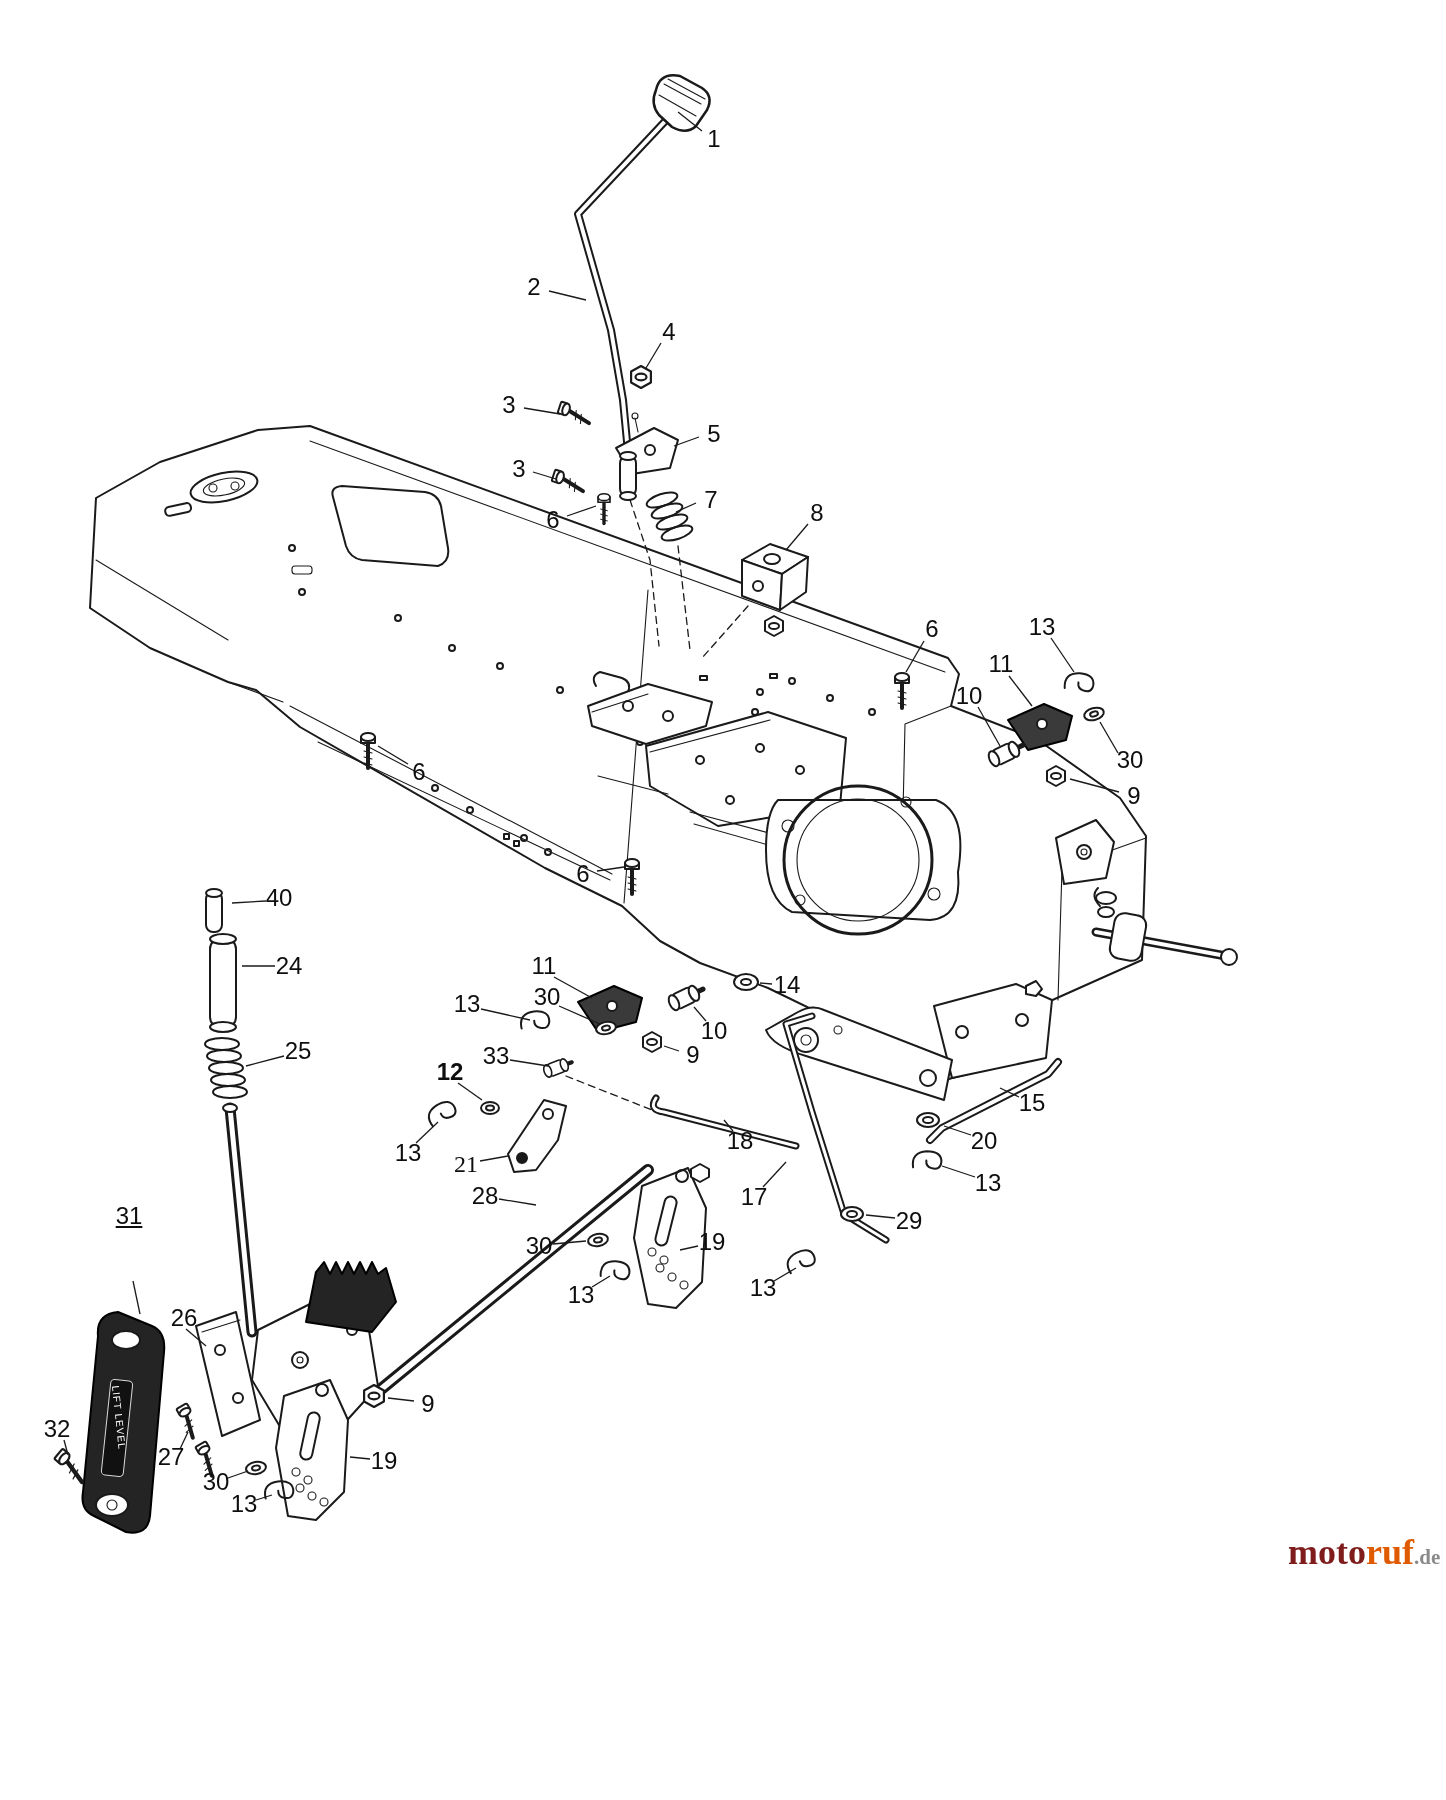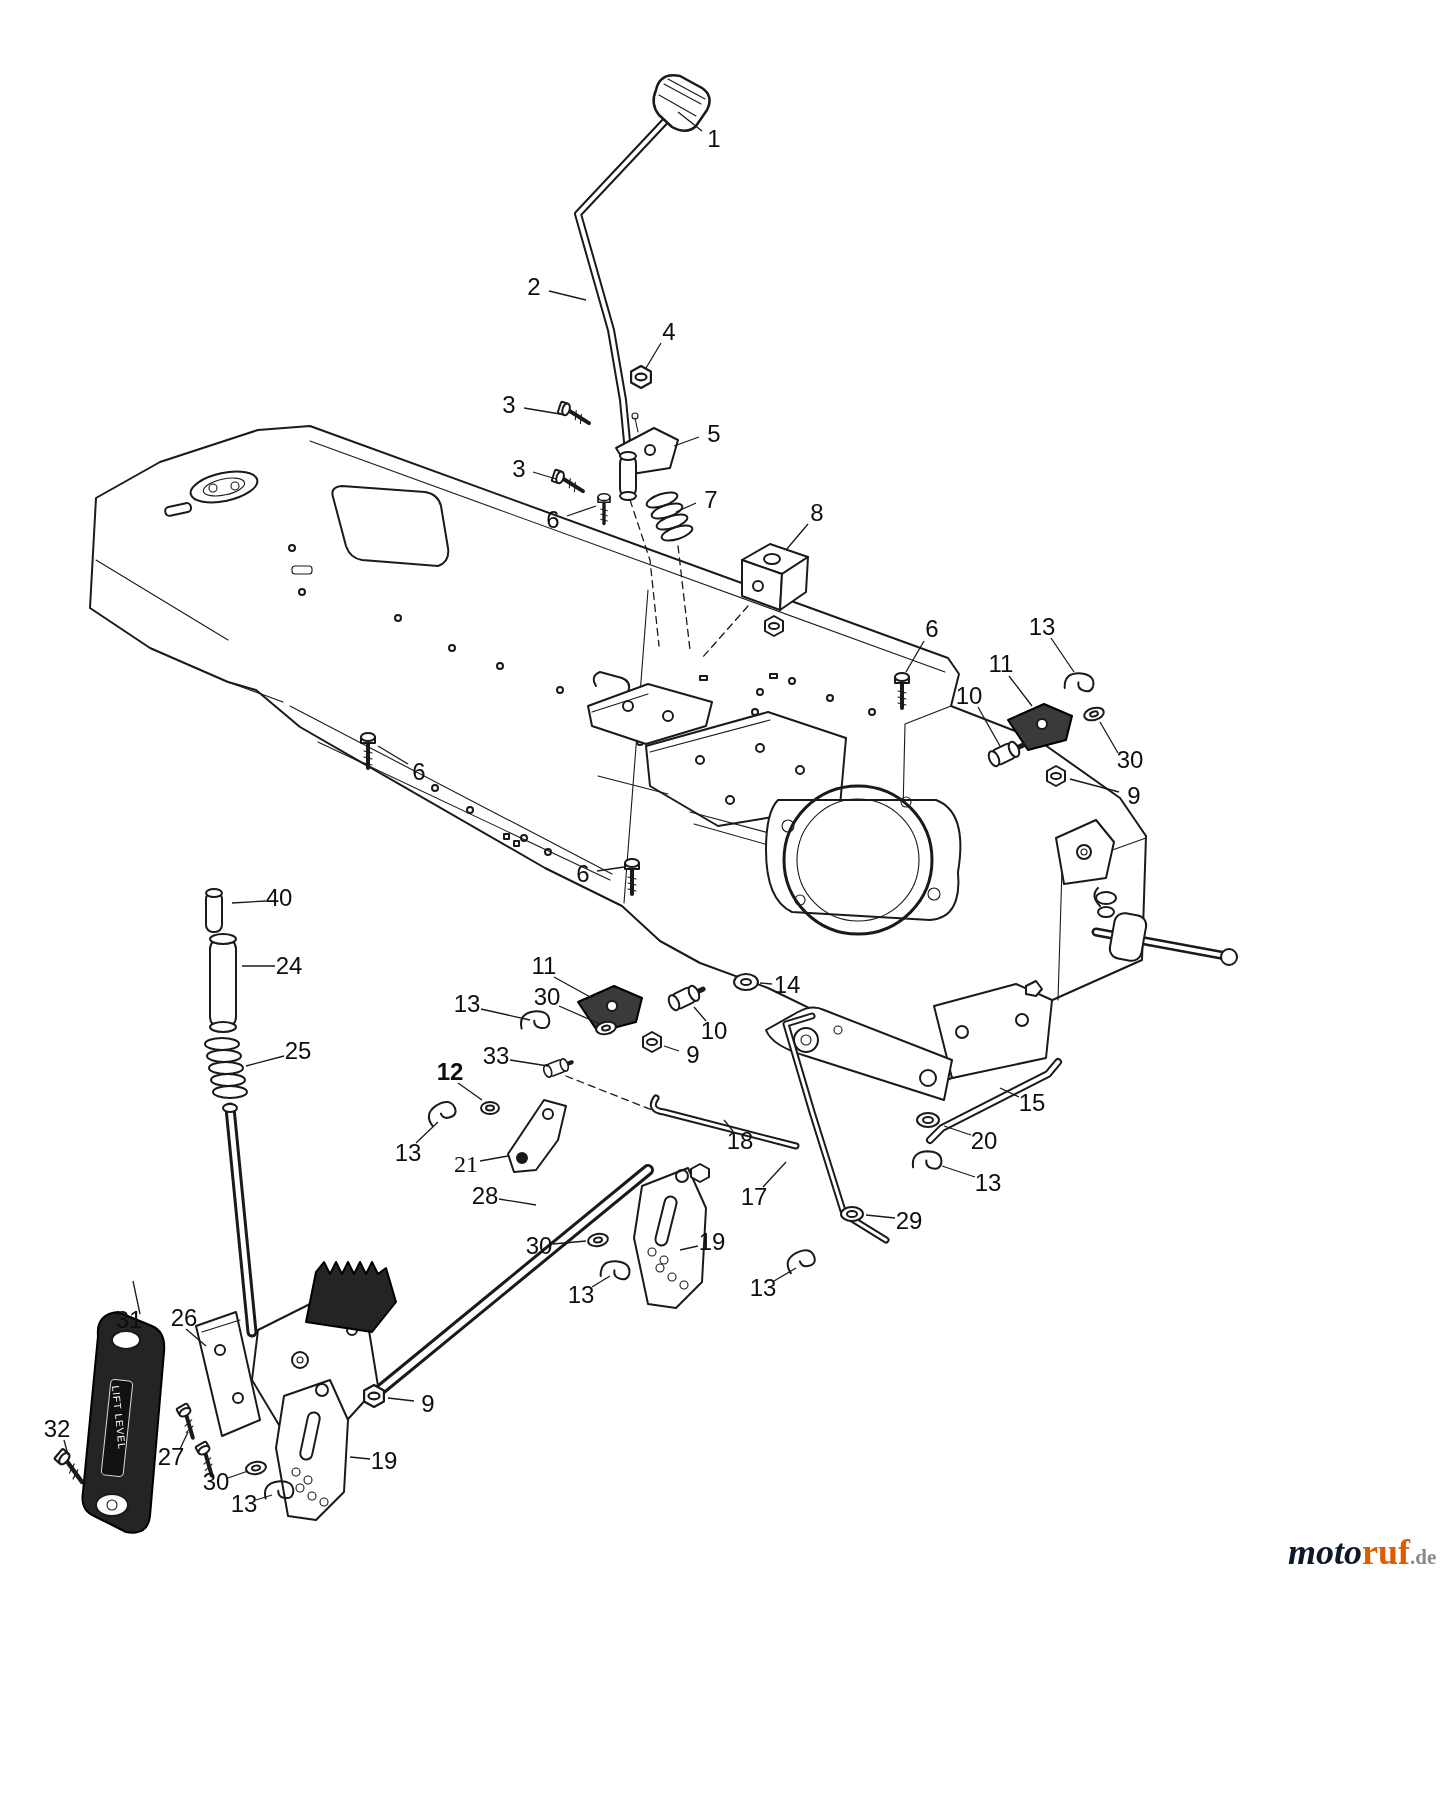--- a/index.html
+++ b/index.html
@@ -461,27 +461,27 @@
       <div class="callout" style="left: 984px; top: 1141px;">20</div>
       <div class="callout" style="left: 466px; top: 1164px; font-family: Liberation Serif, serif;">21</div>
       <div class="callout" style="left: 988px; top: 1183px;">13</div>
       <div class="callout" style="left: 754px; top: 1197px;">17</div>
       <div class="callout" style="left: 485px; top: 1196px;">28</div>
       <div class="callout" style="left: 909px; top: 1221px;">29</div>
       <div class="callout" style="left: 539px; top: 1246px;">30</div>
       <div class="callout" style="left: 712px; top: 1242px;">19</div>
       <div class="callout" style="left: 763px; top: 1288px;">13</div>
       <div class="callout" style="left: 581px; top: 1295px;">13</div>
-      <div class="callout" style="left: 129px; top: 1320px;">31</div>
+      <div class="callout" style="left: 129px; top: 1216px; text-decoration: underline;">31</div>
       <div class="callout" style="left: 184px; top: 1318px;">26</div>
       <div class="callout" style="left: 428px; top: 1404px;">9</div>
       <div class="callout" style="left: 57px; top: 1429px;">32</div>
       <div class="callout" style="left: 171px; top: 1457px;">27</div>
       <div class="callout" style="left: 384px; top: 1461px;">19</div>
       <div class="callout" style="left: 216px; top: 1482px;">30</div>
       <div class="callout" style="left: 244px; top: 1504px;">13</div>
     </div>
 
   <div class="watermark">
-    <span id="wm1" style="color: #0f172a; font-style: italic;">moto</span><span id="wm2" style="color: rgb(224, 90, 0);">ruf</span><span id="wm3" class="suffix" style="color: rgb(138, 138, 138);">.de</span>
+    <span id="wm1" style="color: #7f1d1d;">moto</span><span id="wm2" style="color: rgb(224, 90, 0);">ruf</span><span id="wm3" class="suffix" style="color: rgb(138, 138, 138);">.de</span>
   </div>
 
 </div>
 
 </body></html>

